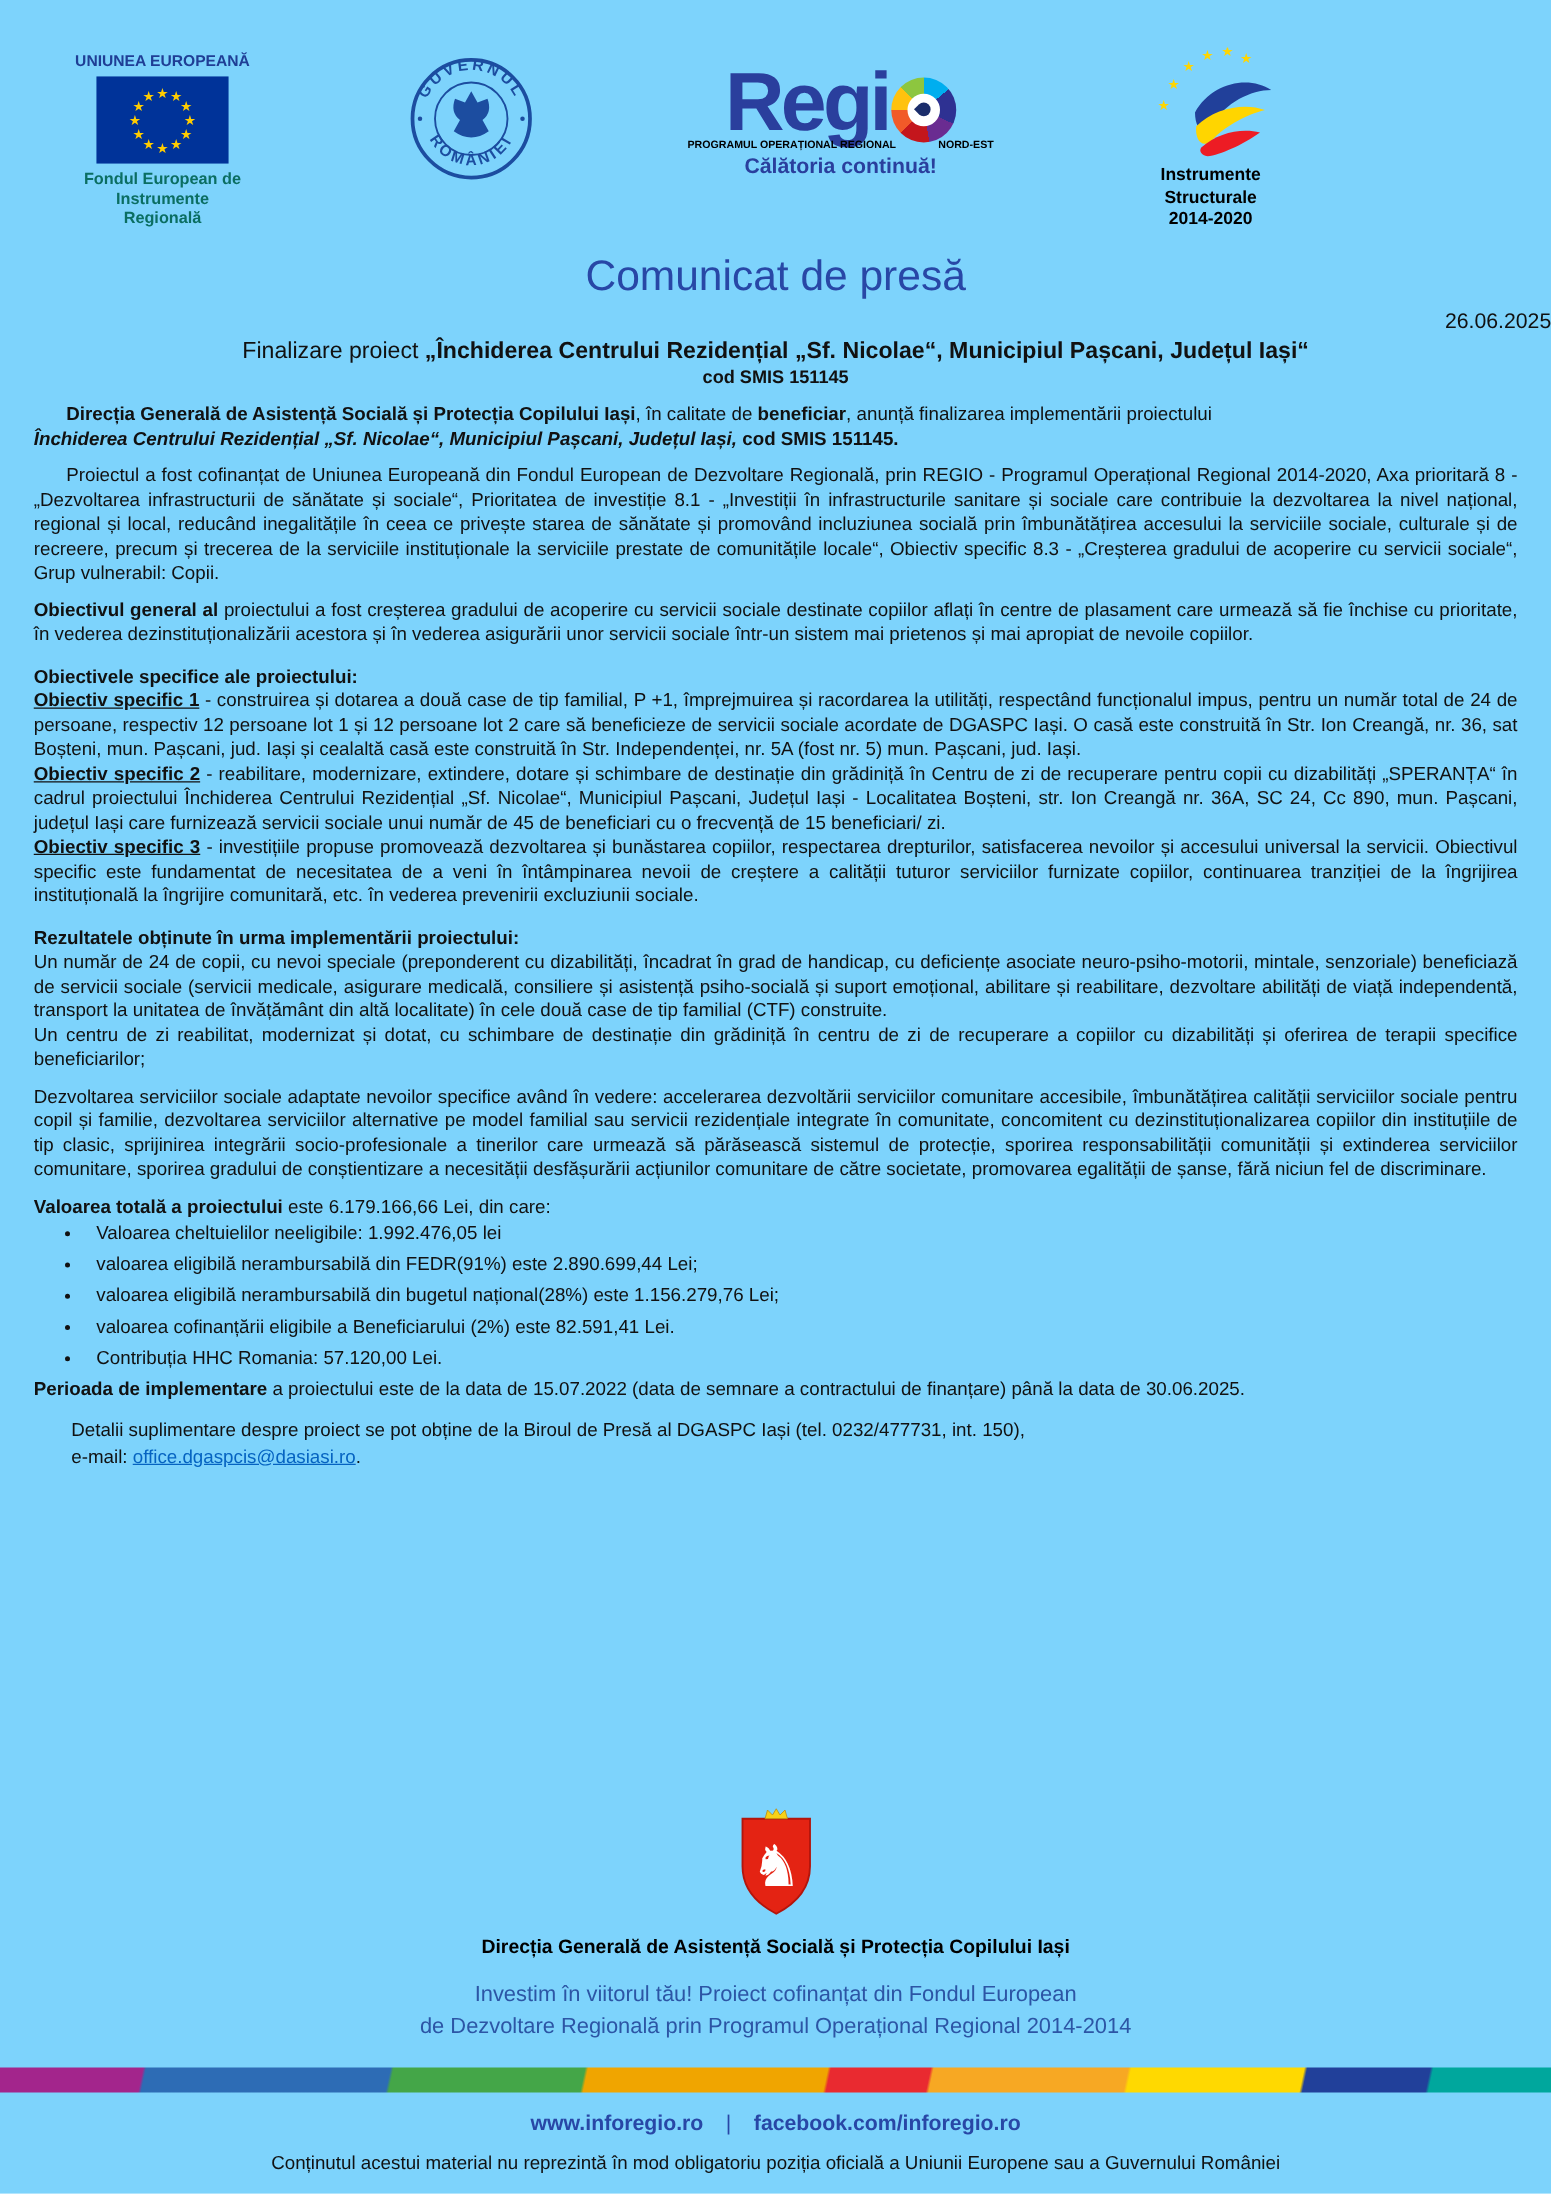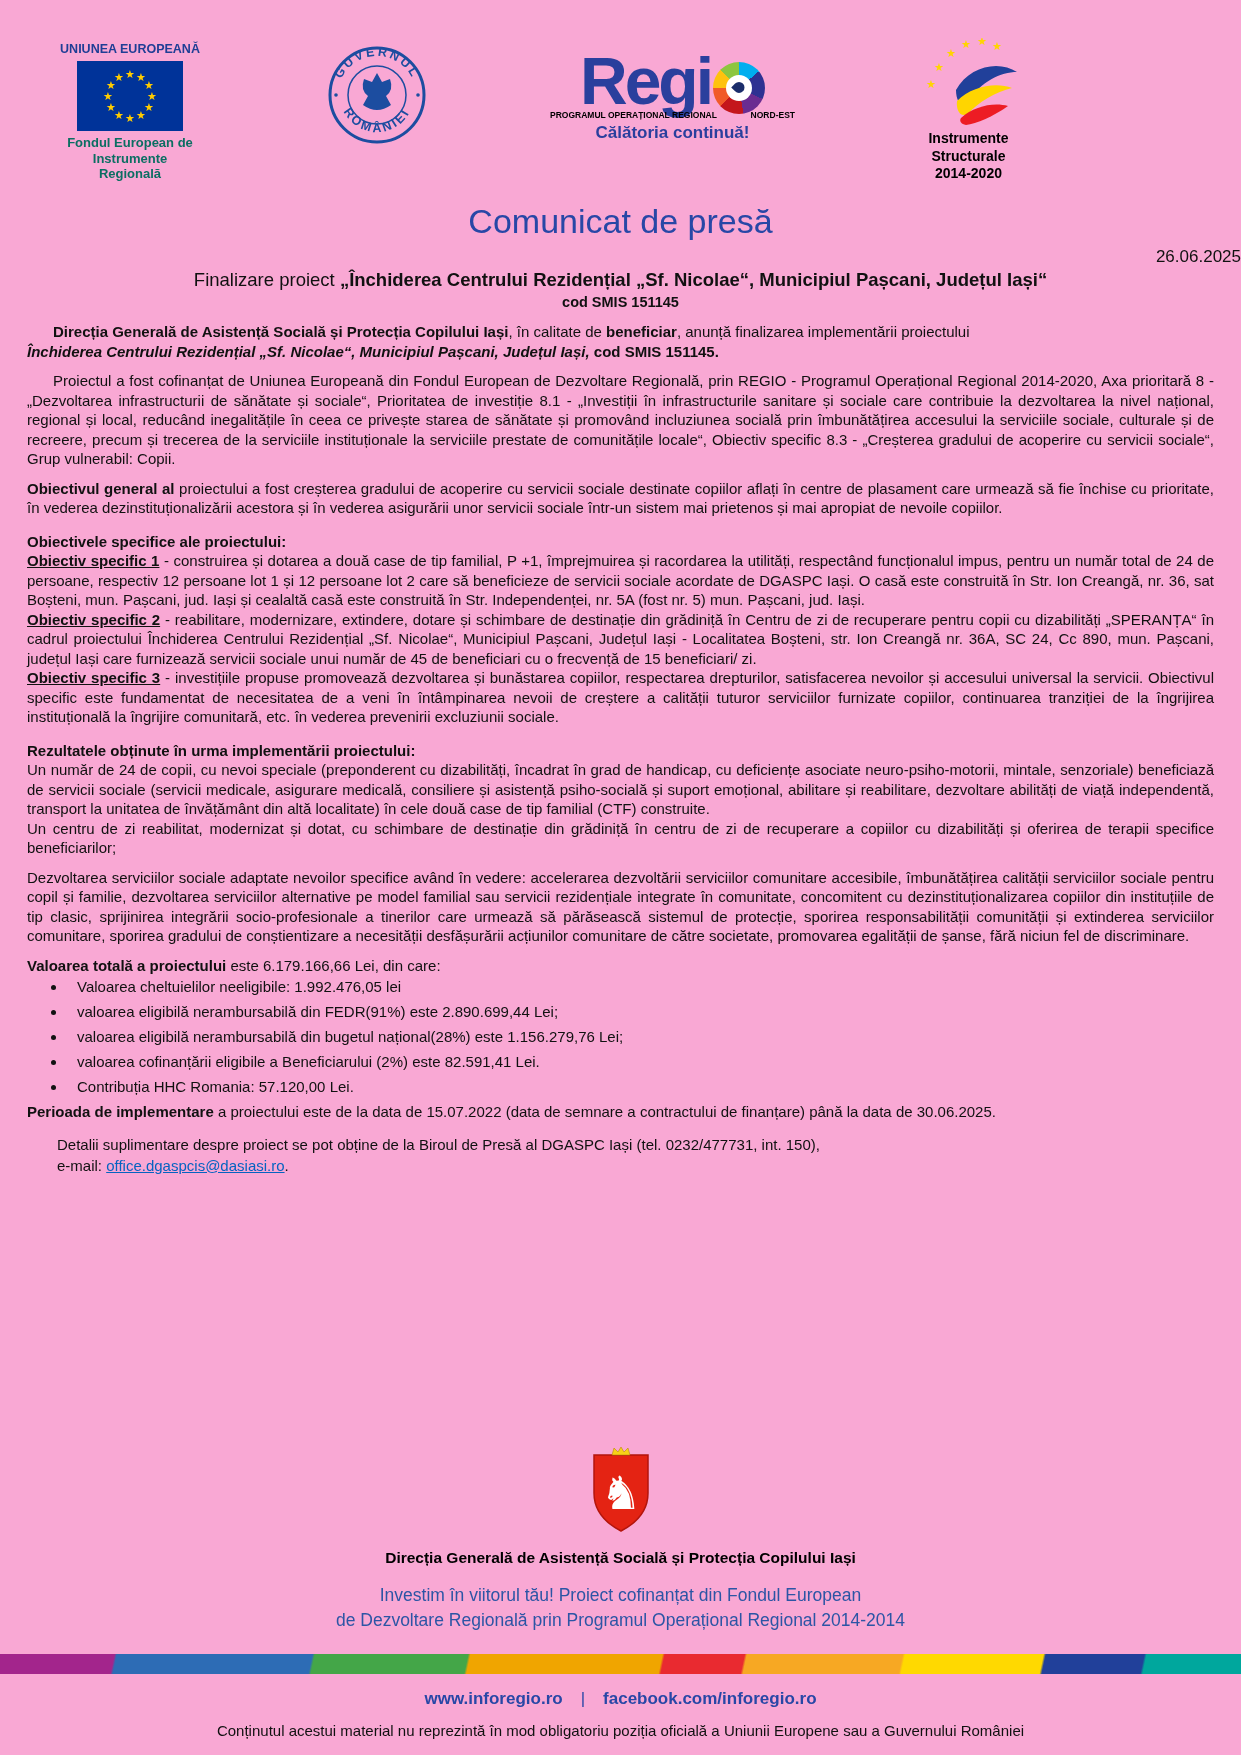--- a/index.html
+++ b/index.html
@@ -1,16 +1,16 @@
 <!DOCTYPE html>
 <html><head>
 <meta charset="utf-8">
 <style>
   html,body{margin:0;padding:0;background:#fff;}
-  .page{position:relative;width:1241px;height:1755px;margin:0 auto;background:#f9a8d4;overflow:hidden;
+  .page{position:relative;width:1241px;height:1755px;margin:0 auto;background:#7dd3fc;overflow:hidden;
         font-family:"Liberation Sans",sans-serif;color:#111;}
   
   .logos{position:relative;height:178px;}
   .eu{position:absolute;left:60px;top:42px;width:140px;text-align:center;}
   .eu-top{font-size:12.5px;font-weight:bold;color:#1F3E95;white-space:nowrap;}
   .eu-flag{width:106px;height:70px;margin:5px auto 4px auto;display:block;}
   .eu-bottom{font-size:13px;font-weight:bold;color:#0B6E62;line-height:1.2;}
   .gov{position:absolute;left:327px;top:45px;}
   .regio{position:absolute;left:550px;top:50px;width:245px;}
   .regio-row{display:flex;align-items:flex-start;justify-content:center;}

